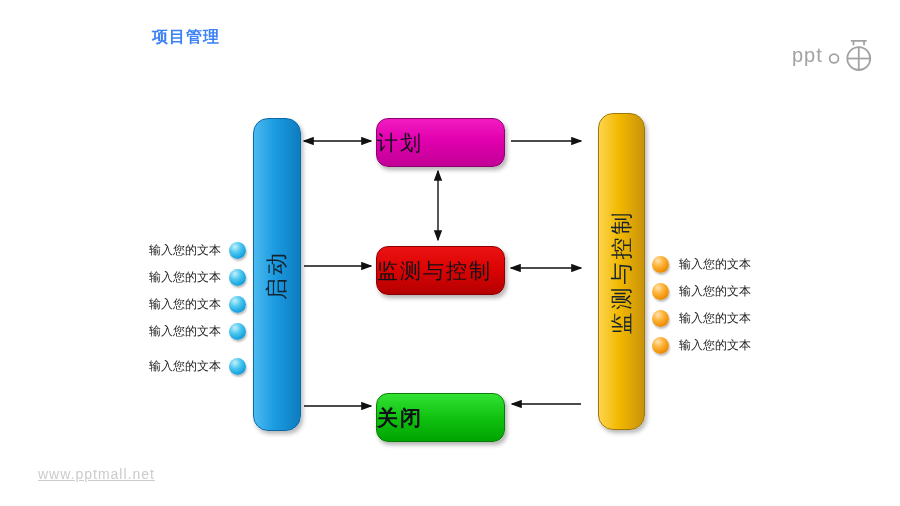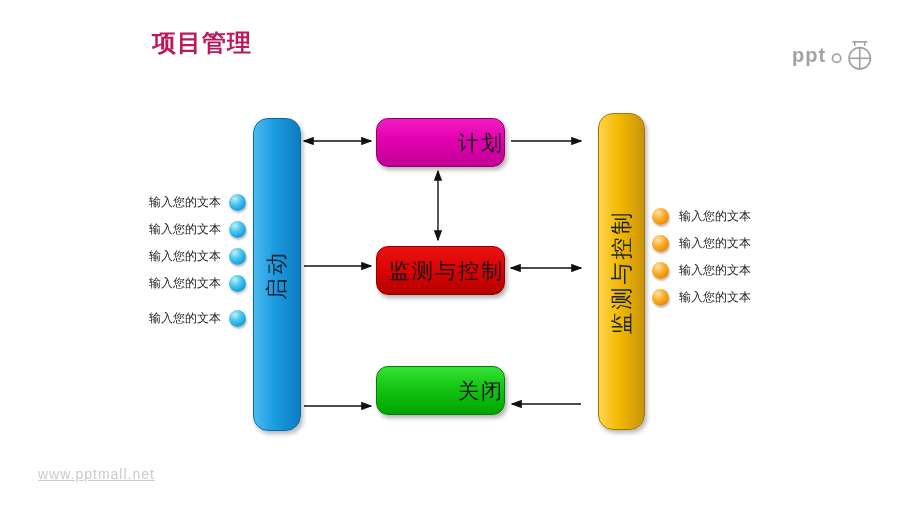--- a/index.html
+++ b/index.html
@@ -4,27 +4,27 @@
 <style>
   html,body{margin:0;padding:0;}
   body{
     width:900px;height:506px;position:relative;overflow:hidden;
     background:#ffffff;
     font-family:"Liberation Sans","DejaVu Sans",sans-serif;
   }
   
   .slide-title{
     position:absolute;left:152px;top:27px;
-    font-size:24px;font-weight:700;color:#be185d;letter-spacing:1px;
+    font-size:16px;font-weight:700;color:#3b82f6;letter-spacing:1px;
   }
   .logo{
     position:absolute;left:792px;top:34px;width:86px;height:42px;
     display:flex;align-items:center;color:#a2a2a2;
   }
-  .logo-text{font-size:20px;letter-spacing:1px;color:#a2a2a2;line-height:1;font-weight:bold;}
+  .logo-text{font-size:20px;letter-spacing:1px;color:#a2a2a2;line-height:1;}
   
   .vbar{
     position:absolute;border-radius:15px;
     display:flex;align-items:center;justify-content:center;
     box-shadow:2px 3px 4px rgba(0,0,0,0.28);
   }
   .vbar-initiate{
     left:253px;top:118px;width:46px;height:311px;
     background:linear-gradient(90deg,#4cbaf0 0%,#1b9be1 45%,#0e7cc0 100%);
     border:1px solid #0a6aa6;
@@ -34,32 +34,32 @@
     background:linear-gradient(90deg,#fdd44d 0%,#f2b800 45%,#c9930a 100%);
     border:1px solid #a07708;
   }
   .vbar-label{
     transform:rotate(-90deg);white-space:nowrap;
     font-size:22px;color:#14232e;letter-spacing:3px;font-weight:500;
   }
   
   .pbox{
     position:absolute;left:376px;width:127px;height:47px;border-radius:12px;
-    display:flex;align-items:center;justify-content:flex-end;
+    display:flex;align-items:center;justify-content:flex-start;
     font-size:21px;color:#101018;letter-spacing:2px;font-weight:500;
     box-shadow:2px 3px 4px rgba(0,0,0,0.30);
   }
   .pbox-plan{top:118px;background:linear-gradient(180deg,#f21cc2 0%,#e100ae 45%,#c20096 100%);border:1px solid #8e0070;}
   .pbox-execute{top:246px;background:linear-gradient(180deg,#ea1212 0%,#dd0404 45%,#b40000 100%);border:1px solid #8e0000;}
-  .pbox-close{top:366px;background:linear-gradient(180deg,#33e233 0%,#11c211 50%,#00a400 100%);border:1px solid #077d07;}
+  .pbox-close{top:393px;background:linear-gradient(180deg,#33e233 0%,#11c211 50%,#00a400 100%);border:1px solid #077d07;font-weight:bold;}
   
   .arrow-layer{position:absolute;left:0;top:0;width:900px;height:506px;pointer-events:none;}
   .arrow-layer line{stroke:#111;stroke-width:1.4;}
   
-  .bullet-list{position:absolute;display:flex;flex-direction:column;gap:9px;}
+  .bullet-list{position:absolute;display:flex;flex-direction:column;gap:9px;margin-top:48px;}
   .bullet-row{display:flex;align-items:center;height:18px;font-size:12px;color:#222;}
   .list-left{left:128px;top:193px;width:118px;}
   .list-left .bullet-row{justify-content:flex-end;}
   .list-left .bullet-row:nth-child(5){margin-top:8px;}
   .list-right{left:652px;top:207px;width:150px;}
   .sphere{width:17px;height:17px;border-radius:50%;flex:0 0 17px;box-shadow:1px 2px 2px rgba(0,0,0,0.25);}
   .sphere-blue{
     margin-left:8px;
     background:radial-gradient(circle at 35% 28%,#c4f0fc 0%,#4fc8f0 35%,#17a3dc 70%,#0c7ab4 100%);
   }

